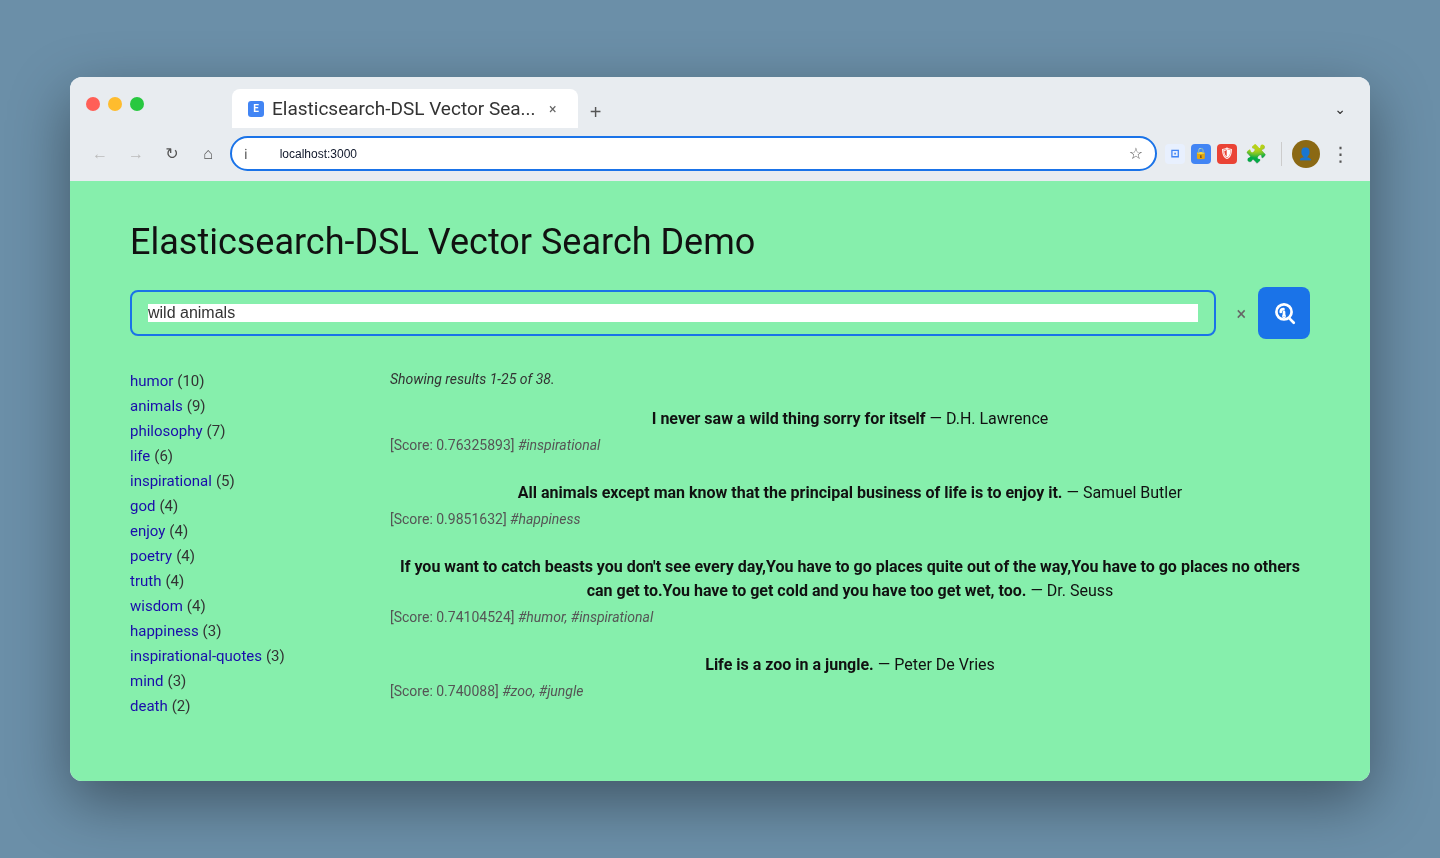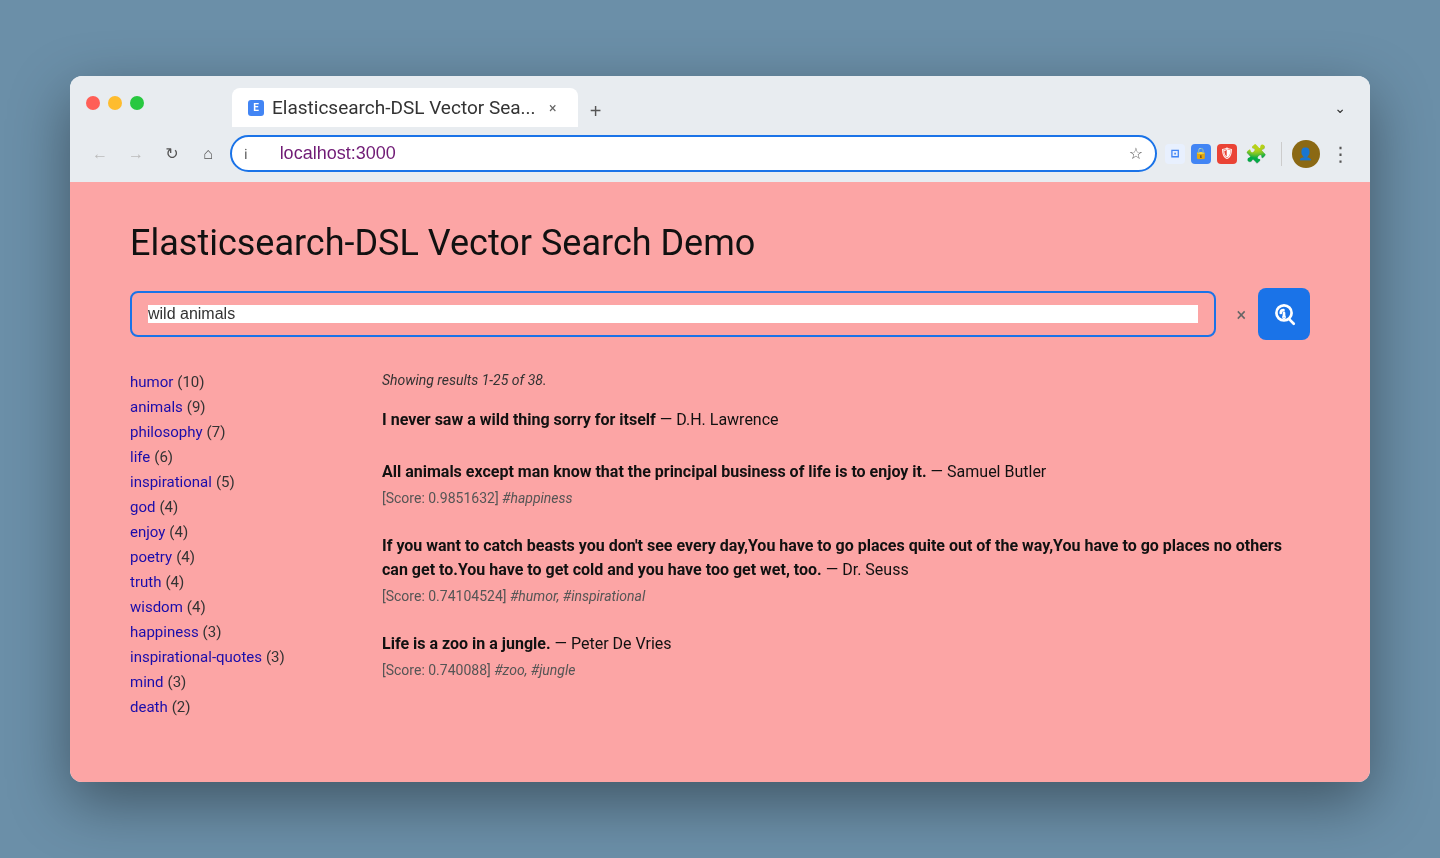--- a/index.html
+++ b/index.html
@@ -146,22 +146,22 @@
 
     .address-bar .security-icon {
       color: #555;
       font-size: 14px;
     }
 
     .address-input {
       flex: 1;
       border: none;
       outline: none;
-      font-size: 18px;
-      color: #701a75;
+      font-size: 12px;
+      color: #0f172a;
       background: transparent;
       padding-left: 24px;
     }
 
     .star-btn {
       color: #555;
       cursor: pointer;
       font-size: 16px;
     }
 
@@ -194,21 +194,21 @@
       font-weight: bold;
       cursor: pointer;
     }
 
     .ext-screen { background: #e8f0fe; color: #4285f4; }
     .ext-shield-blue { background: #4285f4; color: white; }
     .ext-shield-red { background: #ea4335; color: white; }
 
     
     .page-content {
-      background: #fca5a5;
+      background: #86efac;
       padding: 40px 60px;
       min-height: 600px;
     }
 
     .page-title {
       font-size: 36px;
       font-weight: 400;
       color: #111;
       margin-bottom: 24px;
     }
@@ -253,21 +253,21 @@
       cursor: pointer;
       display: flex;
       align-items: center;
       justify-content: center;
       color: white;
       font-size: 22px;
     }
 
     .main-layout {
       display: flex;
-      gap: 32px;
+      gap: 40px;
     }
 
     
     .sidebar {
       width: 220px;
       flex-shrink: 0;
     }
 
     .facet-item {
       margin-bottom: 6px;
@@ -300,20 +300,21 @@
     .result-item {
       margin-bottom: 28px;
     }
 
     .result-quote {
       font-size: 16px;
       font-weight: bold;
       color: #111;
       line-height: 1.5;
       margin-bottom: 6px;
+      text-align: center;
     }
 
     .result-author {
       font-weight: normal;
     }
 
     .result-meta {
       font-size: 14px;
       color: #555;
       font-style: italic;
@@ -463,20 +464,24 @@
       </div>
 
       <div class="results-area">
         <p class="results-summary">Showing results 1-25 of 38.</p>
 
         <div class="result-item">
           <div class="result-quote">
             <span>I never saw a wild thing sorry for itself</span>
             <span class="result-author"> — D.H. Lawrence</span>
           </div>
+          <div class="result-meta">
+            <span class="result-score">[Score: 0.76325893]</span>
+            <span class="result-tags"> #inspirational</span>
+          </div>
         </div>
 
         <div class="result-item">
           <div class="result-quote">
             <span>All animals except man know that the principal business of life is to enjoy it.</span>
             <span class="result-author"> — Samuel Butler</span>
           </div>
           <div class="result-meta">
             <span class="result-score">[Score: 0.9851632]</span>
             <span class="result-tags"> #happiness</span>

